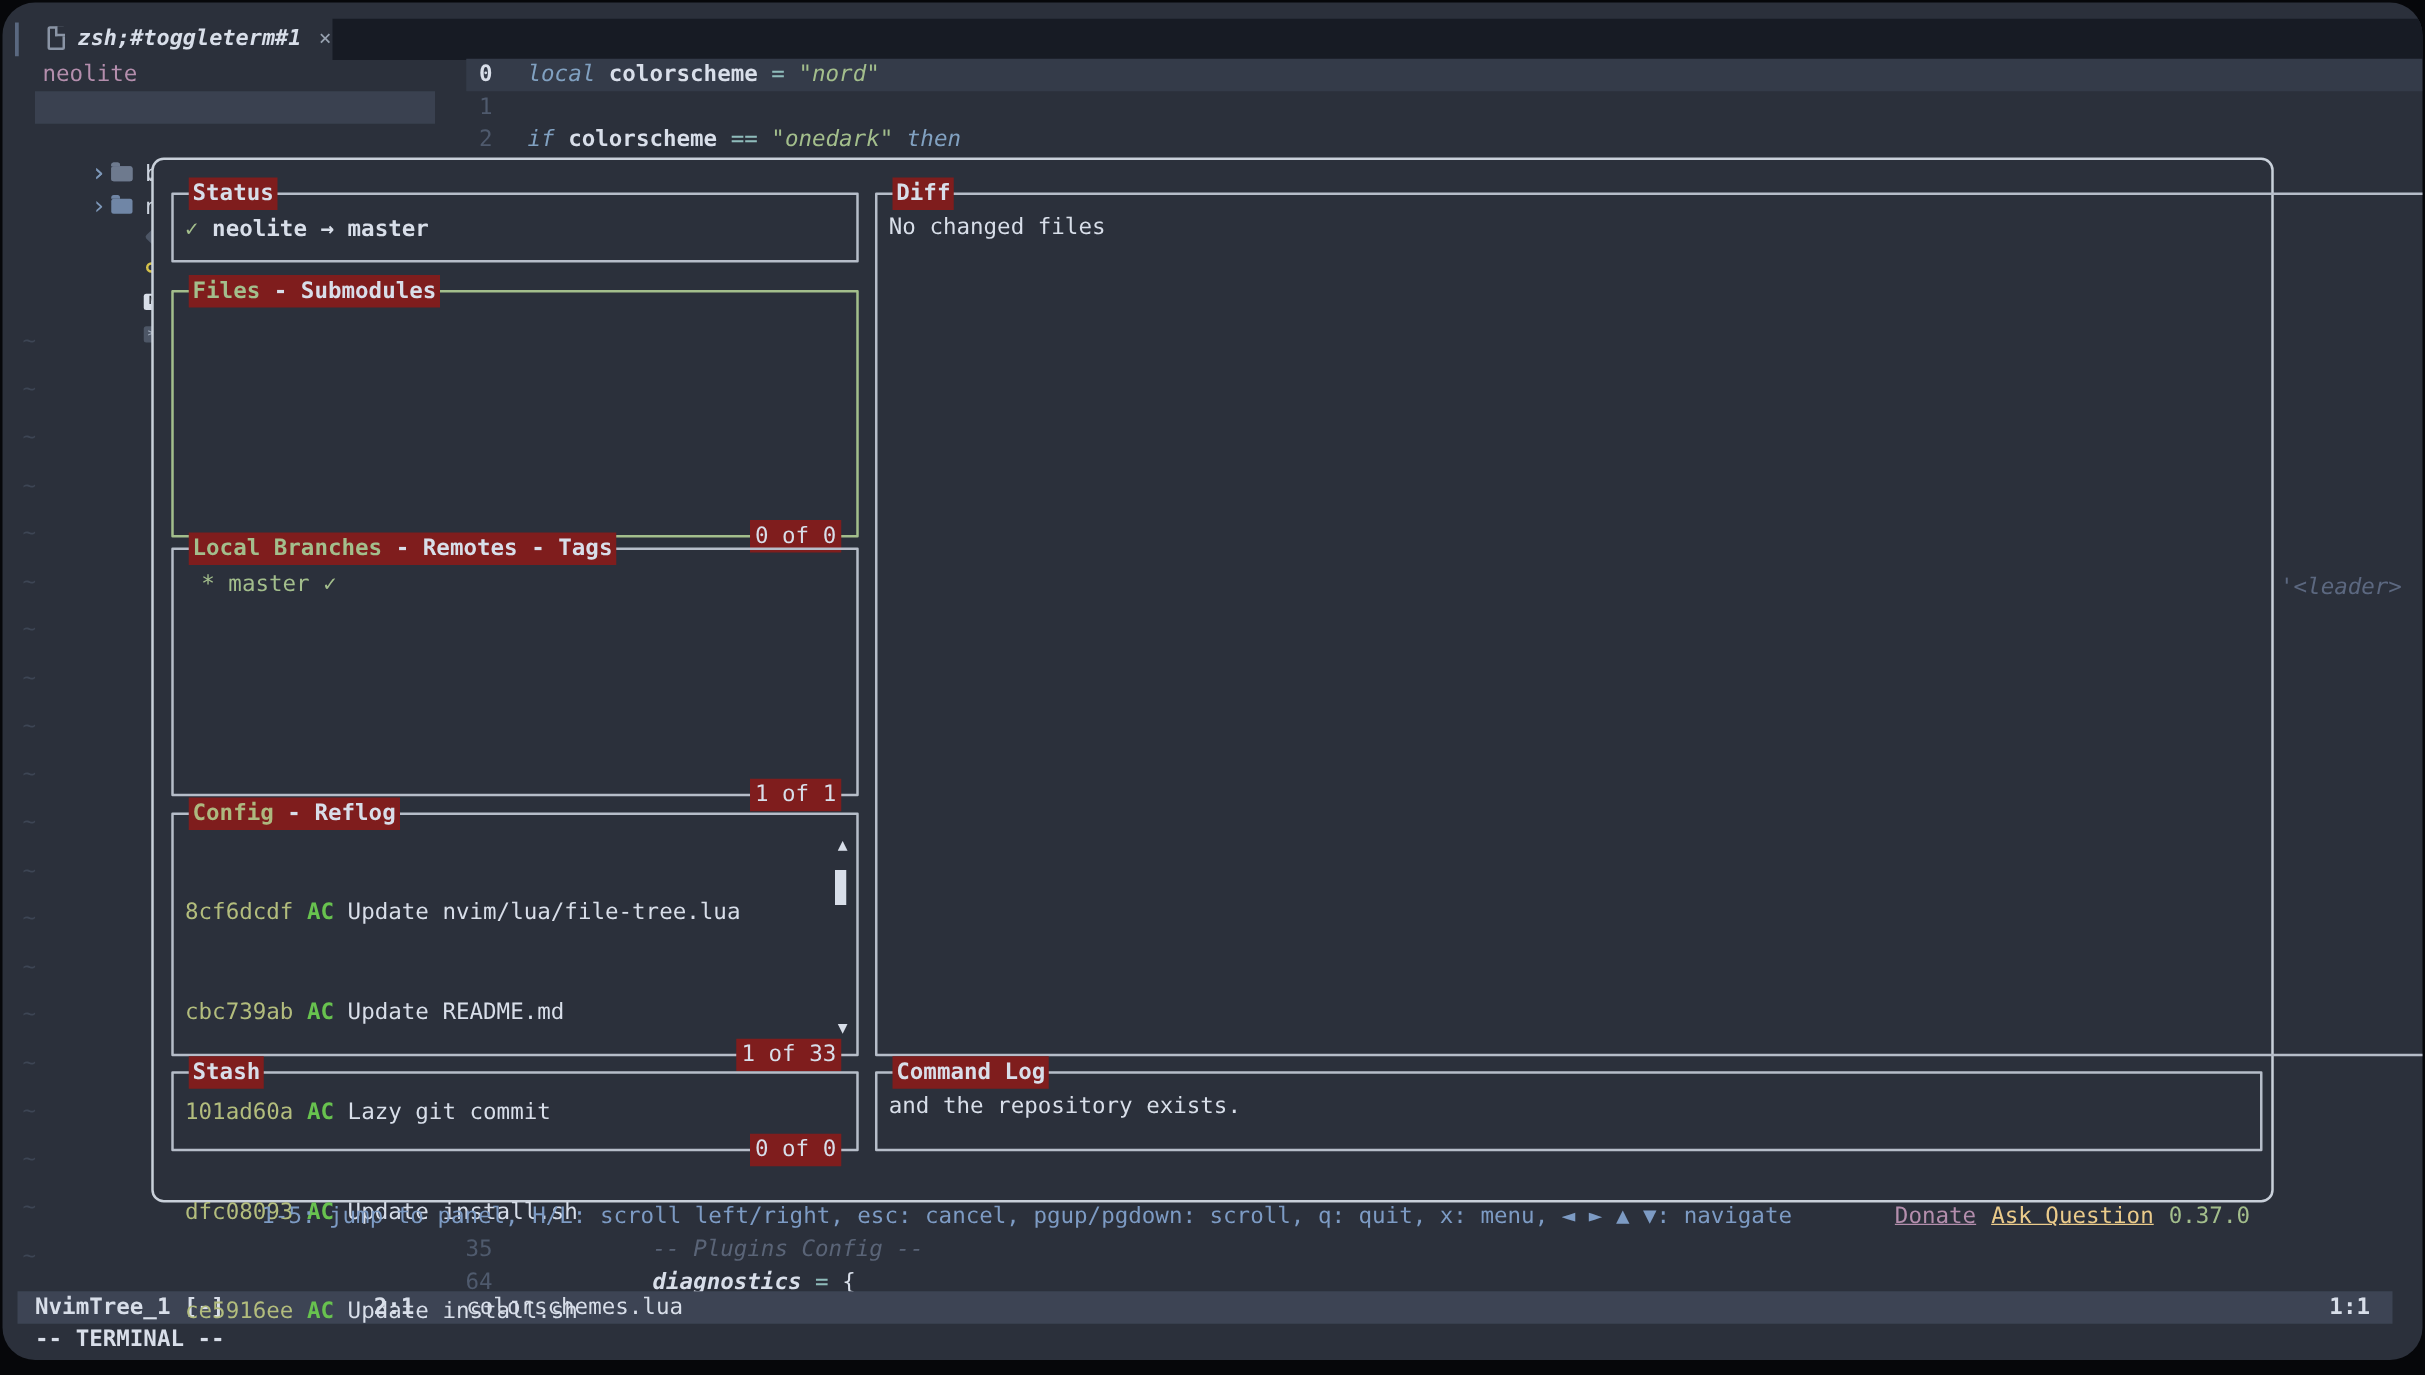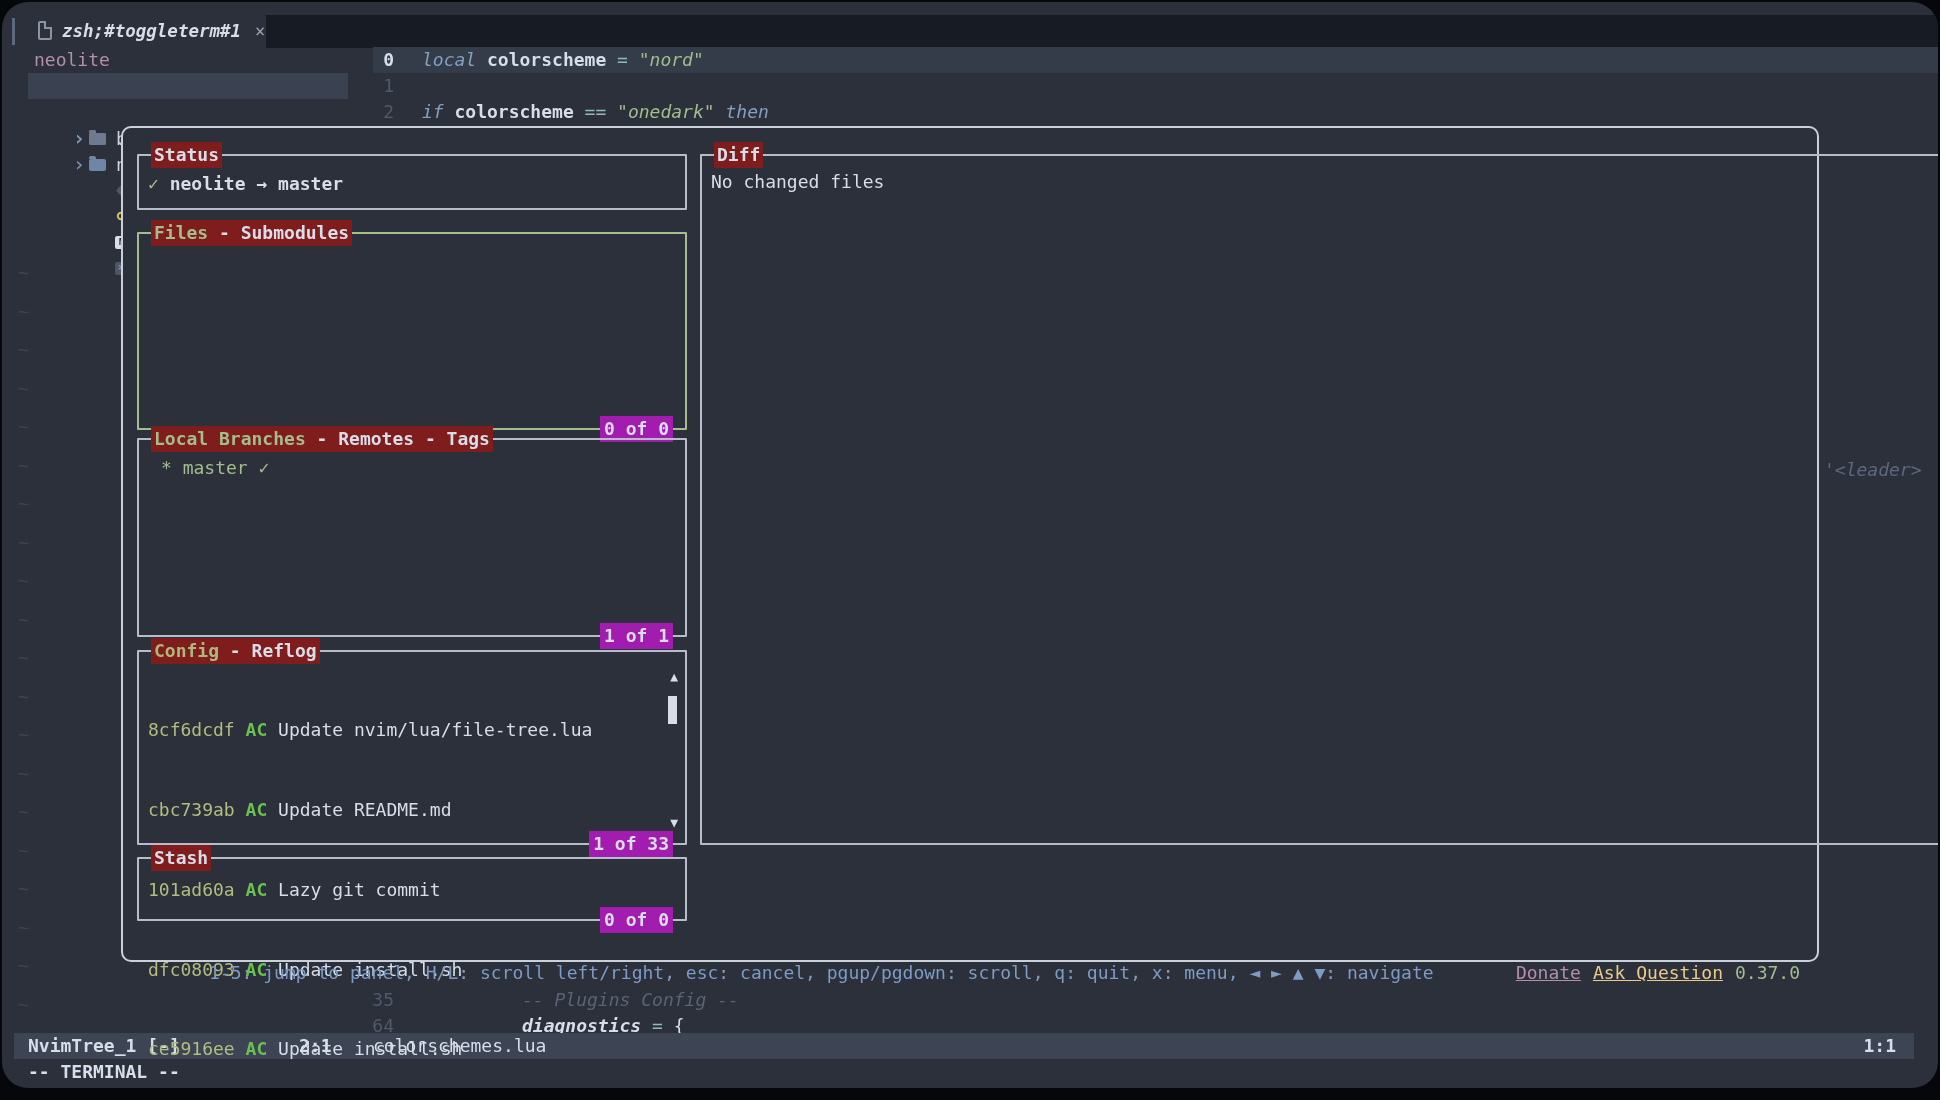--- a/index.html
+++ b/index.html
@@ -64,22 +64,22 @@
   
   .float { position:absolute; left:119px; top:124px; width:1698px; height:836px;
            background:#2b303b; border:2px solid #c9d0da; border-radius:10px; z-index:5; }
   .panel { position:absolute; border:2px solid #b6bdc9; border-radius:1px; }
   .panel.active { border-color:#a3be8c; }
   .ptitle { position:absolute; top:-14px; left:12px; background:#7f1d1d; padding:0 3px;
             line-height:26px; font-weight:bold; white-space:pre; }
   .ptitle .main { color:#d8dee9; } .ptitle .rest { color:#d8dee9; }
   .ptitle.green .main { color:#a3be8c; }
   .ptitle.olive .main { color:#adb87f; }
-  .pcount { position:absolute; bottom:-14px; right:12px; background:#a21caf; padding:0 4px;
-            line-height:26px; color:#d8dee9; white-space:pre;font-weight:bold; }
+  .pcount { position:absolute; bottom:-14px; right:12px; background:#7f1d1d; padding:0 4px;
+            line-height:26px; color:#d8dee9; white-space:pre; }
   .pcontent { position:absolute; left:9px; top:13px; line-height:27px; white-space:pre; }
   .green { color:#a3be8c; }
   .boldw { color:#d8dee9; font-weight:bold; }
 
   .commitrows { position:absolute; left:9px; top:12px; line-height:26.6px; white-space:pre; }
   .chash { color:#b3bd7d; }
   .ctag { color:#68c24f; font-weight:bold; }
   .cmsg { color:#d8dee9; }
 
   .sb-up   { position:absolute; right:7px; top:18px; color:#d8dee9; font-size:13px; line-height:13px; }
@@ -219,20 +219,24 @@
     <div class="panel" style="left:14px; top:729px; width:550px; height:64px;">
       <div class="ptitle"><span class="main">Stash</span></div>
       <div class="pcount">0 of 0</div>
     </div>
 
     <div class="panel" style="left:577px; top:26px; width:1274px; height:691px;">
       <div class="ptitle"><span class="main">Diff</span></div>
       <div class="pcontent" style="top:12px;">No changed files</div>
     </div>
 
+    <div class="panel" style="left:577px; top:729px; width:1110px; height:64px;">
+      <div class="ptitle"><span class="main">Command Log</span></div>
+      <div class="pcontent" style="top:12px;">and the repository exists.</div>
+    </div>
 
     <div class="keybar">
       <span class="hints">1-5: jump to panel, H/L: scroll left/right, esc: cancel, pgup/pgdown: scroll, q: quit, x: menu, ◄ ► ▲ ▼: navigate</span>
       <span class="keybar-right">
         <a class="link-donate">Donate</a><a class="link-ask">Ask Question</a><span class="ver">0.37.0</span>
       </span>
     </div>
   </div>
 
   <div class="statusline">

